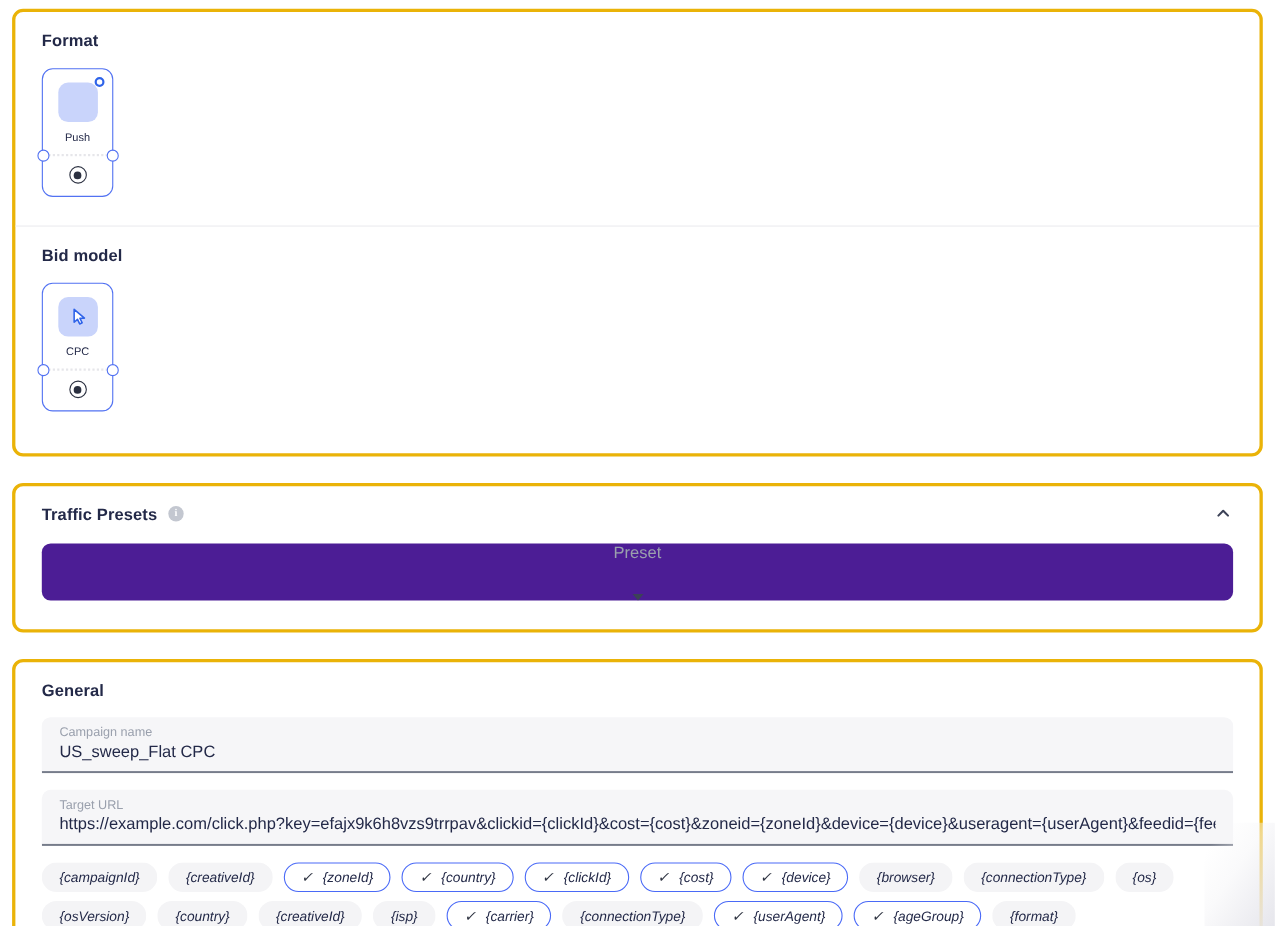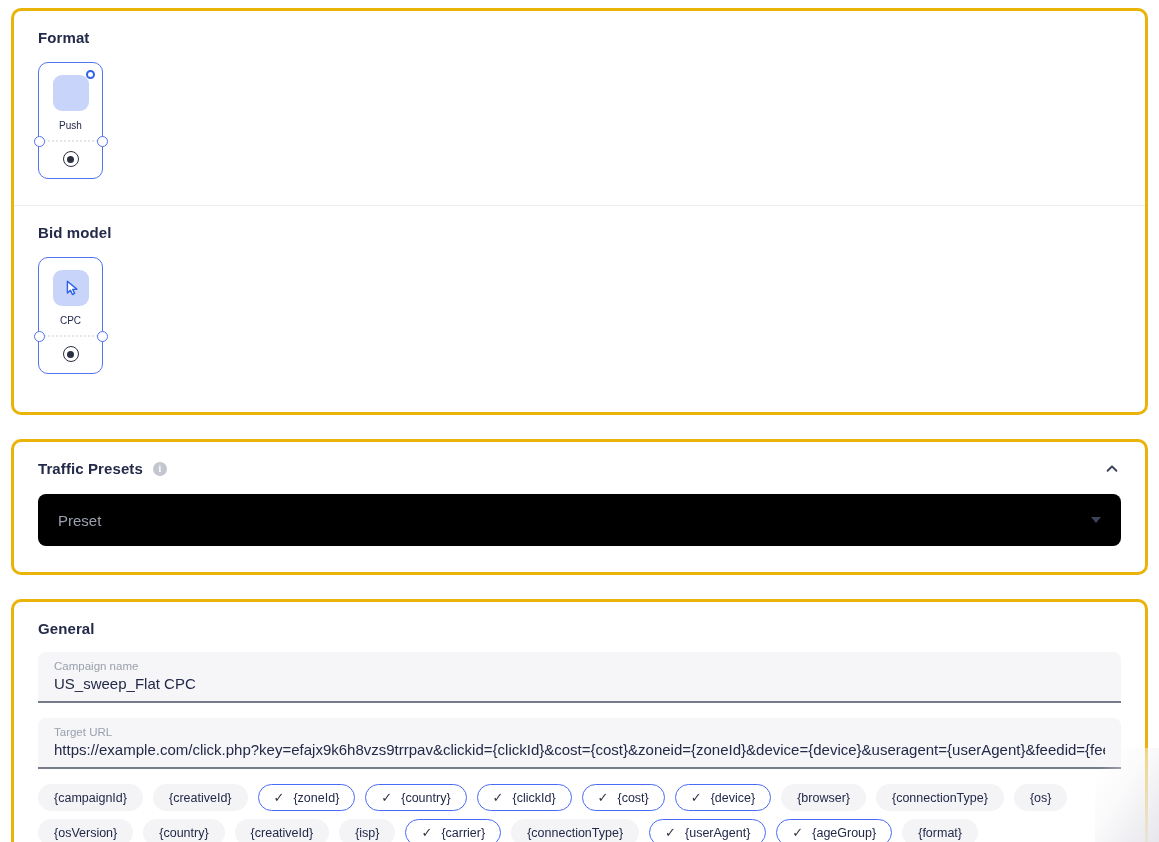--- a/index.html
+++ b/index.html
@@ -74,42 +74,43 @@
     width: 16px; height: 16px;
     border: 1.5px solid #2b3040;
     border-radius: 50%;
     display: inline-flex; align-items: center; justify-content: center;
   }
   .radio::after { content: ''; width: 7px; height: 7px; background: #2b3040; border-radius: 50%; }
 
   .inner-divider { border: 0; border-top: 1px solid #ececef; margin: 26px -24px 18px; }
 
   
-  .tp-header { display: flex; align-items: center; }
+  .tp-header { display: flex; }
   .info-icon {
     width: 14px; height: 14px;
     background: #c3c7d0;
     color: #ffffff;
     border-radius: 50%;
     font-size: 9.5px;
     font-weight: bold;
     display: inline-flex; align-items: center; justify-content: center;
     margin-left: 10px;
     font-family: "Liberation Serif", serif;
   }
   .spacer { flex: 1; }
   .chevron-up { width: 14px; height: 14px; color: #3c4257; cursor: pointer; margin-right: 2px; }
   .select {
     margin-top: 17px;
     height: 52px;
-    background: #000000;
+    background: #4c1d95;
     border-radius: 8px;
     display: flex; align-items: center;
     padding: 0 20px;
     cursor: pointer;
+    flex-direction: column;
   }
   .select-placeholder { color: #9aa0ad; font-size: 15px; flex: 1; }
   .caret-down {
     width: 0; height: 0;
     border-left: 5.5px solid transparent;
     border-right: 5.5px solid transparent;
     border-top: 6px solid #3c4257;
   }
 
   
@@ -140,20 +141,21 @@
     height: 27px;
     padding: 0 15px;
     border-radius: 14px;
     background: #f4f4f6;
     border: 1.5px solid transparent;
     font-size: 12.5px;
     font-family: "Liberation Sans", sans-serif;
     color: #232948;
     display: inline-flex; align-items: center; gap: 9px;
     cursor: pointer;
+    font-style: italic;
   }
   .chip .check-mark { display: none; color: #2f3442; font-size: 13px; }
   .chip.checked { background: #ffffff; border-color: #4a6af7; }
   .chip.checked .check-mark { display: inline; }
 
   .corner-shade {
     position: absolute;
     right: 0; bottom: 0;
     width: 64px; height: 94px;
     background: linear-gradient(to top left, #e6e6ec 0%, rgba(246,246,248,.55) 55%, rgba(255,255,255,0) 85%);

